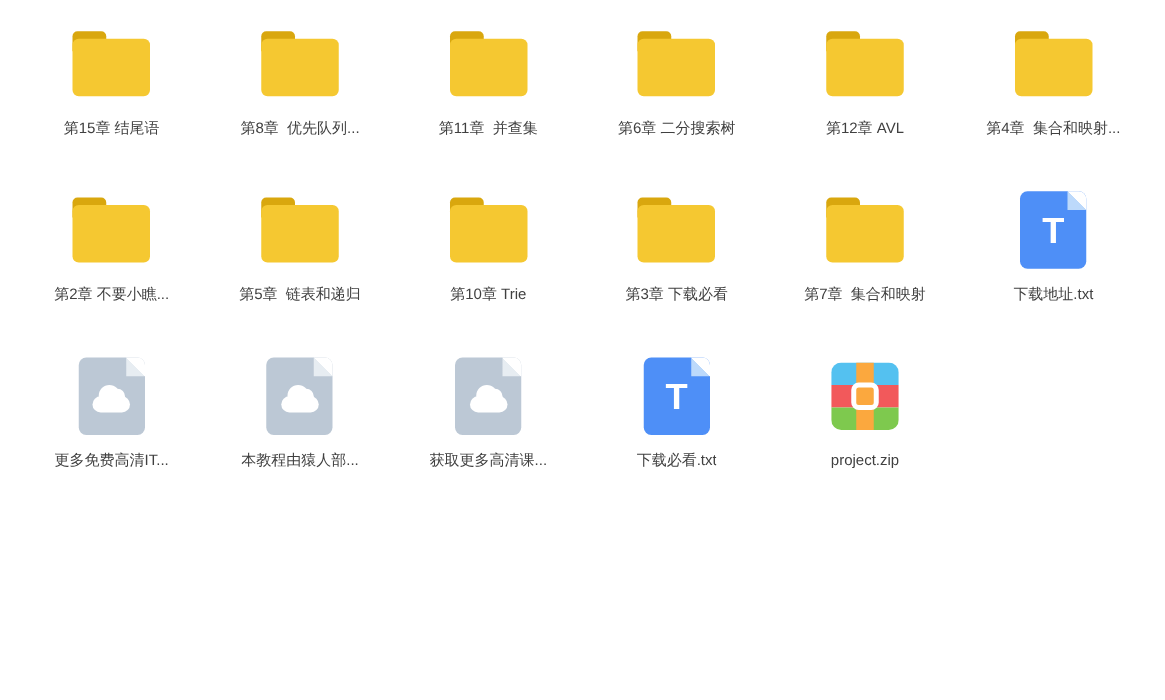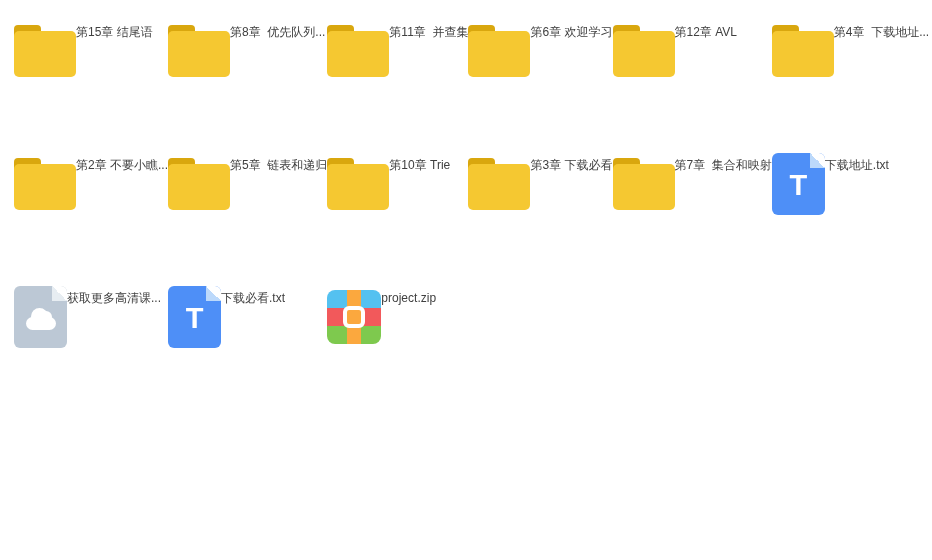--- a/index.html
+++ b/index.html
@@ -7,21 +7,21 @@
     width:932px;height:560px;background:#ffffff;overflow:hidden;
     font-family:"Liberation Sans","DejaVu Sans",sans-serif;
   }
   .grid{
     display:grid;
     grid-template-columns:repeat(6,1fr);
     padding:16px 14px 0;
   }
   .cell{
     height:133px;
-    display:flex;flex-direction:row;
+    display:flex;flex-direction:column;align-items:center;
     cursor:pointer;
   }
   .icon-wrap{height:70px;display:flex;align-items:center;justify-content:center;}
   .label{
     margin-top:9px;font-size:12px;color:#404040;
     white-space:pre;max-width:134px;overflow:hidden;text-align:center;
     line-height:14px;
   }
 
   
@@ -96,34 +96,34 @@
   <div class="cell">
     <div class="icon-wrap">
         <div class="folder-icon"></div>
       </div>
     <div class="label">第11章  并查集</div>
   </div>
   <div class="cell">
     <div class="icon-wrap">
         <div class="folder-icon"></div>
       </div>
-    <div class="label">第6章 欢迎学习</div>
+    <div class="label">第6章 二分搜索树</div>
   </div>
 
   <div class="cell">
     <div class="icon-wrap">
         <div class="folder-icon"></div>
       </div>
     <div class="label">第12章 AVL</div>
   </div>
   <div class="cell">
     <div class="icon-wrap">
         <div class="folder-icon"></div>
       </div>
-    <div class="label">第4章  下载地址...</div>
+    <div class="label">第4章  集合和映射...</div>
   </div>
   <div class="cell">
     <div class="icon-wrap">
         <div class="folder-icon"></div>
       </div>
     <div class="label">第2章 不要小瞧...</div>
   </div>
   <div class="cell">
     <div class="icon-wrap">
         <div class="folder-icon"></div>
@@ -149,20 +149,36 @@
       </div>
     <div class="label">第7章  集合和映射</div>
   </div>
   <div class="cell">
     <div class="icon-wrap">
       <div class="file-icon txt">
         <span class="t-glyph">T</span>
       </div>
     </div>
     <div class="label">下载地址.txt</div>
+  </div>
+  <div class="cell">
+    <div class="icon-wrap">
+      <div class="file-icon gray">
+          <span class="cloud"></span>
+        </div>
+    </div>
+    <div class="label">更多免费高清IT...</div>
+  </div>
+  <div class="cell">
+    <div class="icon-wrap">
+      <div class="file-icon gray">
+          <span class="cloud"></span>
+        </div>
+    </div>
+    <div class="label">本教程由猿人部...</div>
   </div>
 
   <div class="cell">
     <div class="icon-wrap">
       <div class="file-icon gray">
           <span class="cloud"></span>
         </div>
     </div>
     <div class="label">获取更多高清课...</div>
   </div>

